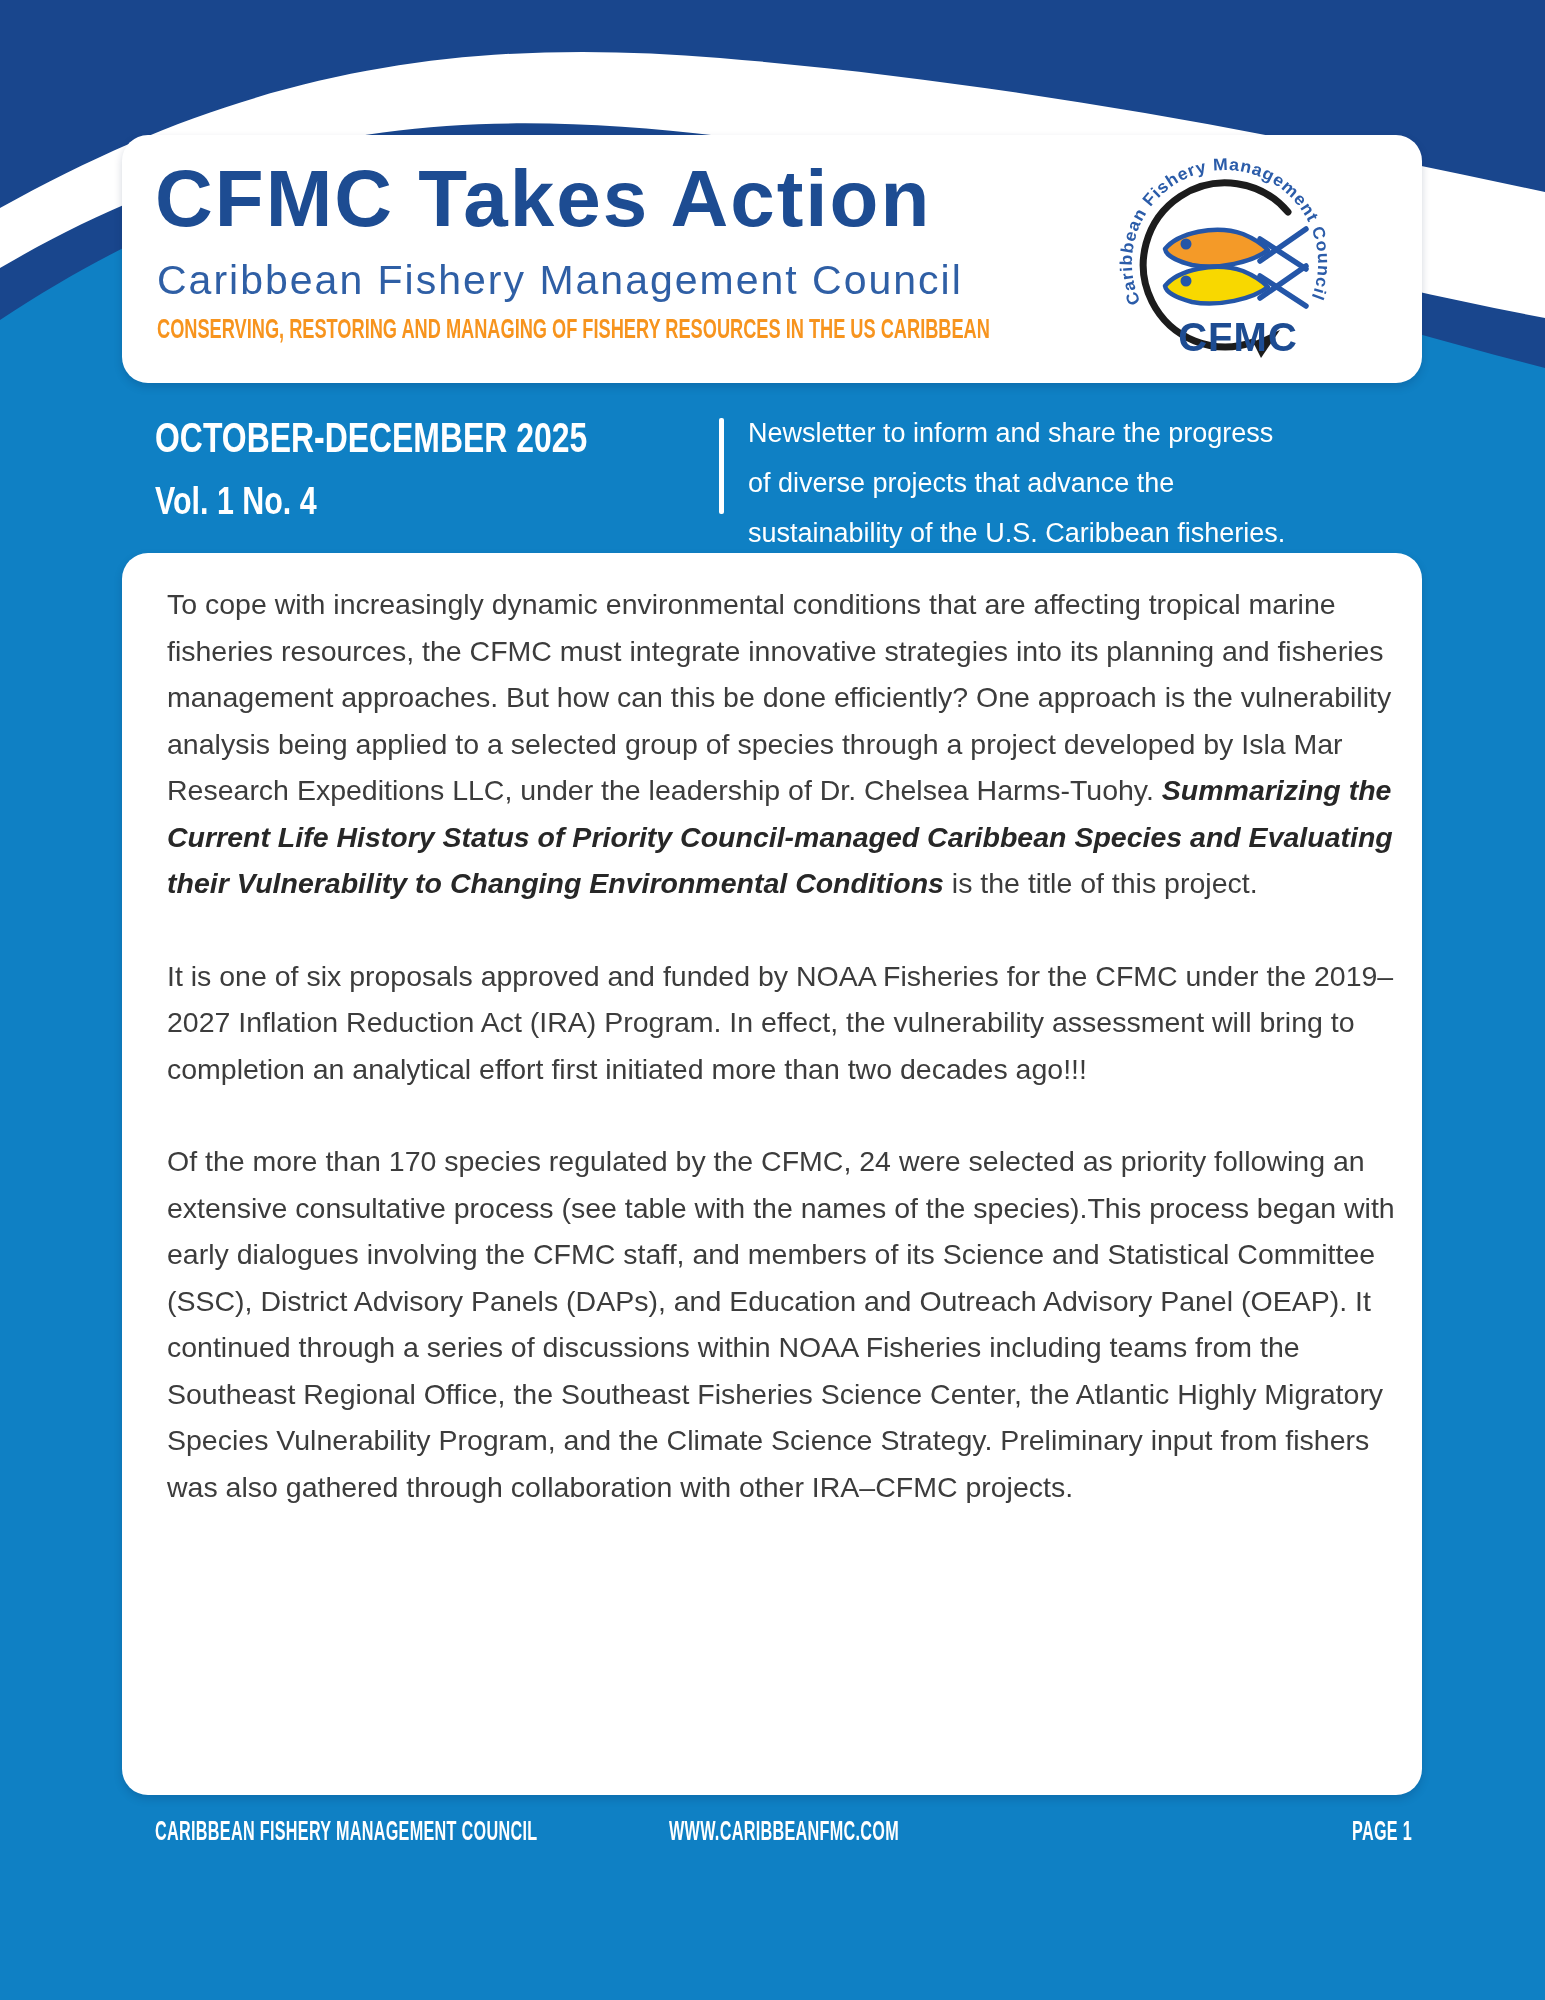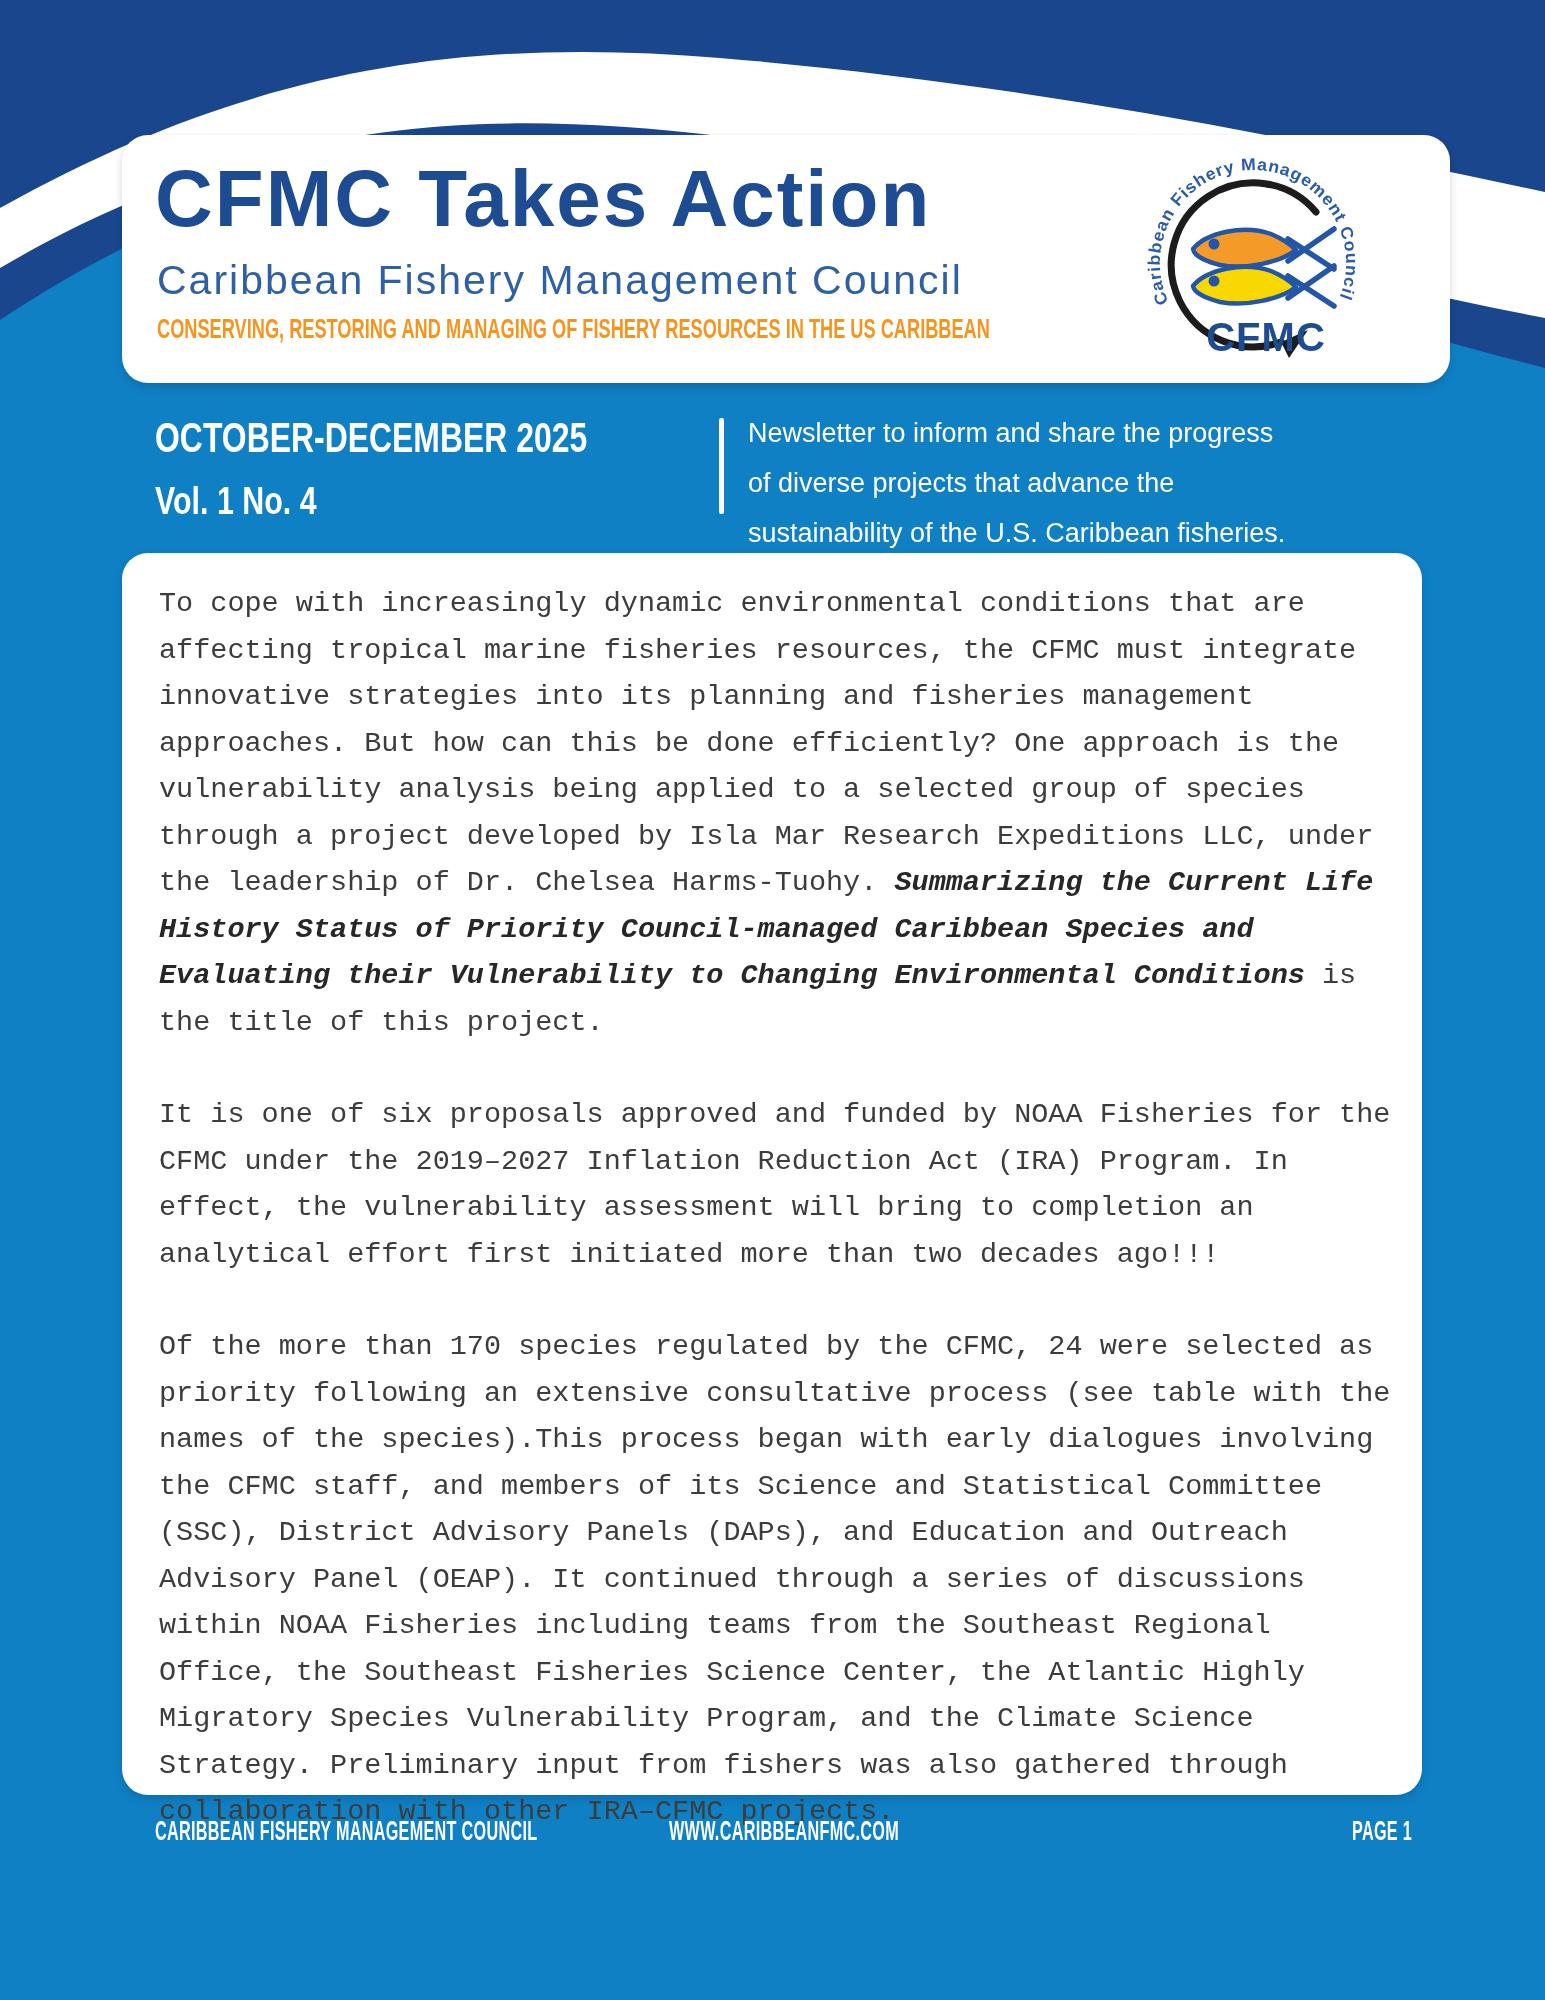--- a/index.html
+++ b/index.html
@@ -10,21 +10,21 @@
     overflow:hidden;
     font-family:"Liberation Sans", sans-serif;
   }
   .top-waves{position:absolute;top:0;left:0;width:1545px;height:660px;display:block;}
   .card{
     position:absolute;
     background:#ffffff;
     border-radius:26px;
     box-shadow:0 4px 8px rgba(0,30,70,.18);
   }
-  .header-card{left:122px;top:135px;width:1300px;height:248px;padding-left:28px;}
+  .header-card{left:122px;top:135px;width:1300px;height:248px;}
   .page-title{
     position:absolute;left:33px;top:18px;
     font-size:80px;font-weight:800;letter-spacing:2px;
     color:#1D4C92;white-space:nowrap;
   }
   .page-subtitle{
     position:absolute;left:35px;top:122px;
     font-size:41px;font-weight:400;letter-spacing:2px;
     color:#2F5FA5;white-space:nowrap;
   }
@@ -52,21 +52,21 @@
   }
   .issue-description{
     position:absolute;left:748px;top:6px;width:545px;
     font-size:27px;line-height:50px;font-weight:400;color:#fff;
   }
   .article-card{left:122px;top:553px;width:1300px;height:1242px;}
   .article-body{
     position:absolute;left:33px;top:28px;width:1247px;
     font-size:28.5px;line-height:46.5px;color:#3C3C3C;
   }
-  .article-body p{margin:0 0 46px 4px;font-family:Liberation Mono, monospace;}
+  .article-body p{margin:0 0 46px 12px;}
   .article-body p:last-child{margin-bottom:0;}
   .bold-italic{font-weight:700;font-style:italic;color:#272727;}
   .footer{
     position:absolute;left:155px;top:1816px;width:1257px;height:34px;
     color:#fff;
   }
   .footer-item{
     position:absolute;top:0;
     font-size:27px;font-weight:700;letter-spacing:.5px;
     white-space:nowrap;

